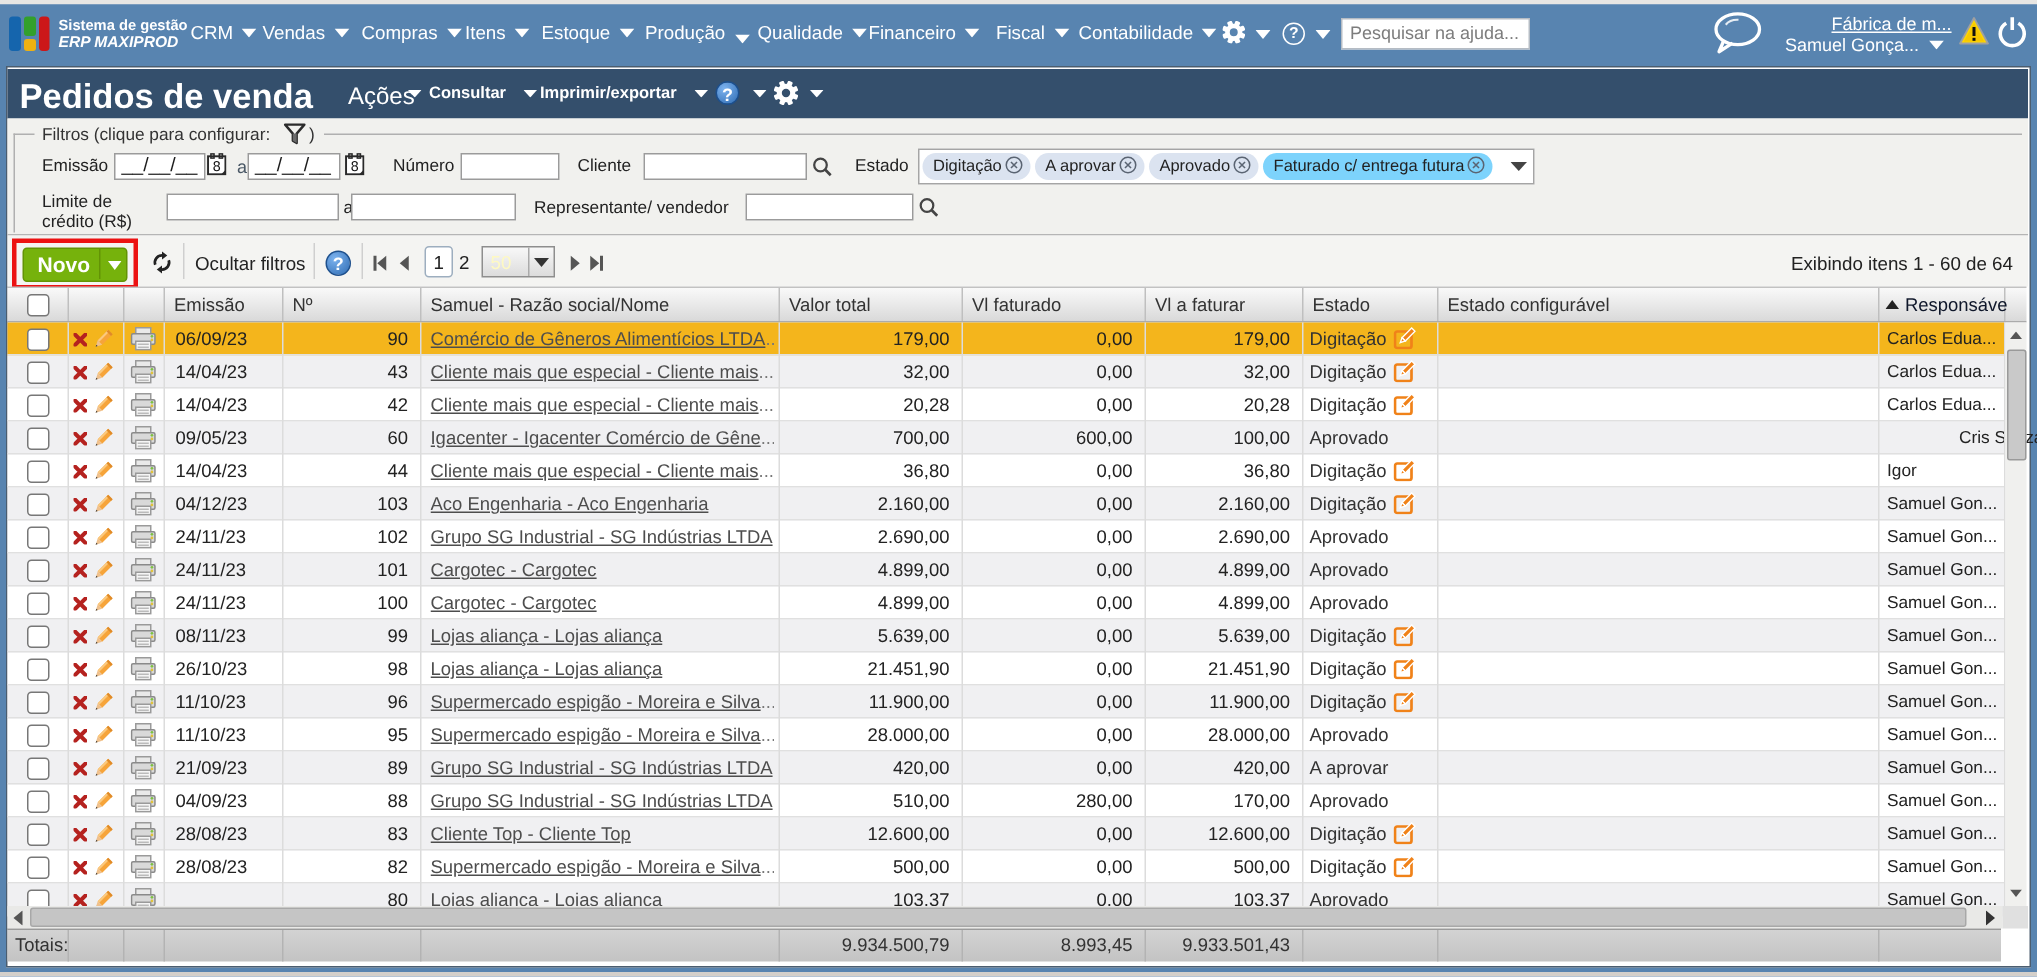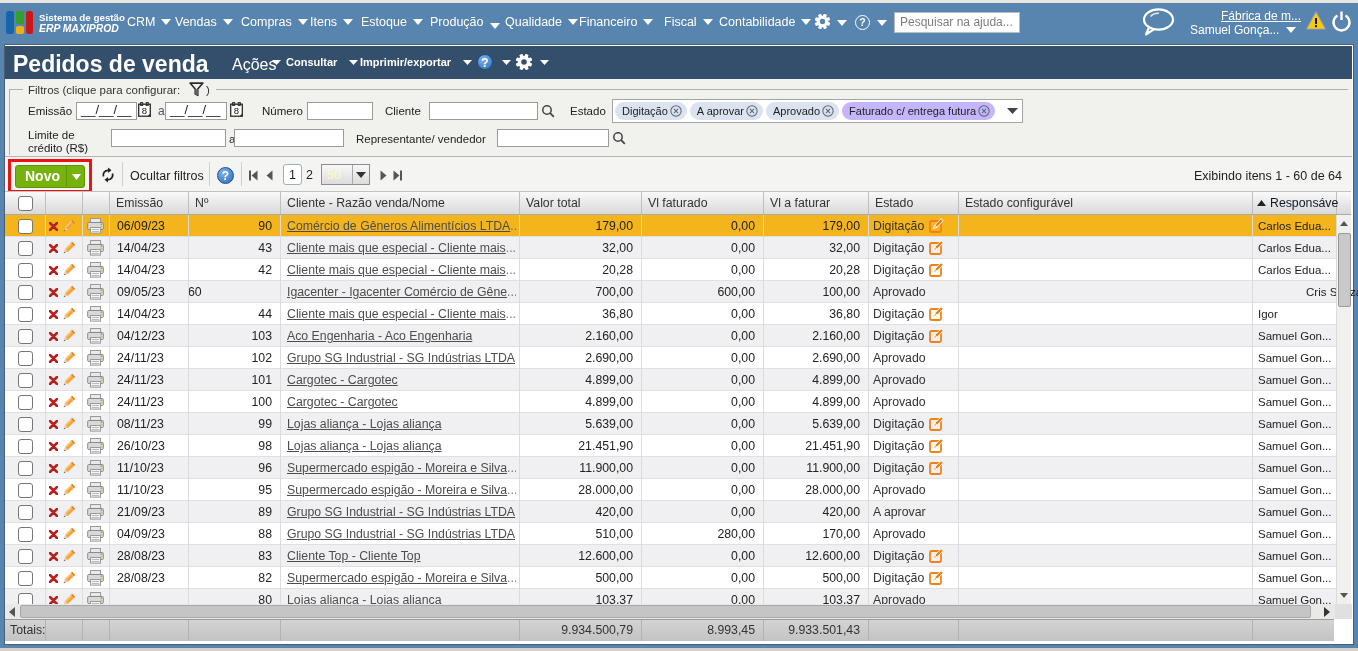--- a/index.html
+++ b/index.html
@@ -160,21 +160,21 @@
 <div style="position:absolute;left:612px;top:99px;width:411px;height:24px;background:#fff;border:1px solid #9b9b9b;box-sizing:border-box;border-color:#a5a5a5"></div>
 <div class="abs" style="left:612px;top:99px;width:390px;height:24px;white-space:nowrap"><span style="display:inline-block;background:#dbe3f0;border-radius:9px;height:18px;line-height:18px;padding:0 5px 0 7px;margin:2.5px 0 0 3px;font-size:11px;color:#222">Digitação<svg style="vertical-align:-2px;margin-left:2px" width="12" height="12" viewBox="0 0 13 13">
         <circle cx="6.5" cy="6.5" r="5.6" fill="none" stroke="#5a6472" stroke-width="1.1"></circle>
         <path d="M4.3 4.3 L8.7 8.7 M8.7 4.3 L4.3 8.7" stroke="#5a6472" stroke-width="1.1"></path>
       </svg></span><span style="display:inline-block;background:#dbe3f0;border-radius:9px;height:18px;line-height:18px;padding:0 5px 0 7px;margin:2.5px 0 0 3px;font-size:11px;color:#222">A aprovar<svg style="vertical-align:-2px;margin-left:2px" width="12" height="12" viewBox="0 0 13 13">
         <circle cx="6.5" cy="6.5" r="5.6" fill="none" stroke="#5a6472" stroke-width="1.1"></circle>
         <path d="M4.3 4.3 L8.7 8.7 M8.7 4.3 L4.3 8.7" stroke="#5a6472" stroke-width="1.1"></path>
       </svg></span><span style="display:inline-block;background:#dbe3f0;border-radius:9px;height:18px;line-height:18px;padding:0 5px 0 7px;margin:2.5px 0 0 3px;font-size:11px;color:#222">Aprovado<svg style="vertical-align:-2px;margin-left:2px" width="12" height="12" viewBox="0 0 13 13">
         <circle cx="6.5" cy="6.5" r="5.6" fill="none" stroke="#5a6472" stroke-width="1.1"></circle>
         <path d="M4.3 4.3 L8.7 8.7 M8.7 4.3 L4.3 8.7" stroke="#5a6472" stroke-width="1.1"></path>
-      </svg></span><span style="display:inline-block;background:#c4b5fd;border-radius:9px;height:18px;line-height:18px;padding:0 5px 0 7px;margin:2.5px 0 0 3px;font-size:11px;color:#222">Faturado c/ entrega futura<svg style="vertical-align:-2px;margin-left:2px" width="12" height="12" viewBox="0 0 13 13">
+      </svg></span><span style="display:inline-block;background:#7dd3fc;border-radius:9px;height:18px;line-height:18px;padding:0 5px 0 7px;margin:2.5px 0 0 3px;font-size:11px;color:#222">Faturado c/ entrega futura<svg style="vertical-align:-2px;margin-left:2px" width="12" height="12" viewBox="0 0 13 13">
         <circle cx="6.5" cy="6.5" r="5.6" fill="none" stroke="#5a6472" stroke-width="1.1"></circle>
         <path d="M4.3 4.3 L8.7 8.7 M8.7 4.3 L4.3 8.7" stroke="#5a6472" stroke-width="1.1"></path>
       </svg></span></div>
 <svg style="position:absolute;left:1007px;top:108px" width="11" height="6">
     <polygon points="0,0 11,0 5.5,6" fill="#444"></polygon>
   </svg>
 <div style="position:absolute;left:28px;top:129px;font-size:11.5px;color:#222;white-space:nowrap;">Limite de</div>
 <div style="position:absolute;left:28px;top:142px;font-size:11.5px;color:#222;white-space:nowrap;">crédito (R$)</div>
 <div style="position:absolute;left:111px;top:129px;width:115px;height:18px;background:#fff;border:1px solid #9b9b9b;box-sizing:border-box;"></div>
 <div style="position:absolute;left:229px;top:133px;font-size:11.5px;color:#222;white-space:nowrap;">a</div>
@@ -235,21 +235,21 @@
 <div class="abs" style="left:280px;top:192px;width:1px;height:22px;background:#bfbfbf"></div>
 <div class="abs" style="left:519px;top:192px;width:1px;height:22px;background:#bfbfbf"></div>
 <div class="abs" style="left:641px;top:192px;width:1px;height:22px;background:#bfbfbf"></div>
 <div class="abs" style="left:763px;top:192px;width:1px;height:22px;background:#bfbfbf"></div>
 <div class="abs" style="left:868px;top:192px;width:1px;height:22px;background:#bfbfbf"></div>
 <div class="abs" style="left:958px;top:192px;width:1px;height:22px;background:#bfbfbf"></div>
 <div class="abs" style="left:1252px;top:192px;width:1px;height:22px;background:#bfbfbf"></div>
 <div class="abs" style="left:1336px;top:192px;width:1px;height:22px;background:#bfbfbf"></div>
 <div style="position:absolute;left:116px;top:196px;font-size:12.3px;color:#333;white-space:nowrap;">Emissão</div>
 <div style="position:absolute;left:195px;top:196px;font-size:12.3px;color:#333;white-space:nowrap;">Nº</div>
-<div style="position:absolute;left:287px;top:196px;font-size:12.3px;color:#333;white-space:nowrap;">Cliente - Razão venda/Nome</div>
+<div style="position:absolute;left:287px;top:196px;font-size:12.3px;color:#333;white-space:nowrap;">Samuel - Razão social/Nome</div>
 <div style="position:absolute;left:526px;top:196px;font-size:12.3px;color:#333;white-space:nowrap;">Valor total</div>
 <div style="position:absolute;left:648px;top:196px;font-size:12.3px;color:#333;white-space:nowrap;">Vl faturado</div>
 <div style="position:absolute;left:770px;top:196px;font-size:12.3px;color:#333;white-space:nowrap;">Vl a faturar</div>
 <div style="position:absolute;left:875px;top:196px;font-size:12.3px;color:#333;white-space:nowrap;">Estado</div>
 <div style="position:absolute;left:965px;top:196px;font-size:12.3px;color:#333;white-space:nowrap;">Estado configurável</div>
 <svg style="position:absolute;left:1257px;top:200px" width="9" height="6">
     <polygon points="0,6 9,6 4.5,0" fill="#222"></polygon>
   </svg>
 <div style="position:absolute;left:1270px;top:196px;font-size:12.3px;color:#0f172a;white-space:nowrap;">Responsáve</div>
 <div class="abs" style="left:18px;top:196px;width:13px;height:13px;background:#fff;border:1px solid #777;border-radius:3px"></div>
@@ -378,21 +378,21 @@
 <svg style="position:absolute;left:87px;top:284px" width="17" height="16" viewBox="0 0 17 16">
     <rect x="3.5" y="0.5" width="10" height="4" fill="#e9e9e9" stroke="#9a9a9a" stroke-width="1"></rect>
     <rect x="0.7" y="4.5" width="15.6" height="7" rx="1" fill="#d9d9d9" stroke="#8a8a8a" stroke-width="1"></rect>
     <rect x="3.5" y="9.5" width="10" height="5.6" fill="#f5f5f5" stroke="#9a9a9a" stroke-width="1"></rect>
     <rect x="4.8" y="11" width="7.4" height="1" fill="#bbb"></rect>
     <rect x="4.8" y="13" width="7.4" height="1" fill="#bbb"></rect>
     <circle cx="14.3" cy="6.2" r="0.9" fill="#7dc242"></circle>
     <circle cx="14.3" cy="8.6" r="0.9" fill="#e0c23a"></circle>
   </svg>
 <div style="position:absolute;left:117px;top:285px;font-size:12.3px;color:#222;white-space:nowrap;">09/05/23</div>
-<div class="abs" style="left:188px;top:285px;width:84px;font-size:12.3px;color:#222">60</div>
+<div class="abs" style="left:188px;top:285px;width:84px;text-align:right;font-size:12.3px;color:#222">60</div>
 <div class="abs" style="left:287px;top:285px;width:229px;overflow:hidden;white-space:nowrap;font-size:12.3px"><span style="text-decoration:underline;color:#4d4d4d">Igacenter - Igacenter Comércio de Gêne</span><span style="color:#777">...</span></div>
 <div class="abs" style="left:519px;top:285px;width:114px;text-align:right;font-size:12.3px;color:#222">700,00</div>
 <div class="abs" style="left:641px;top:285px;width:114px;text-align:right;font-size:12.3px;color:#222">600,00</div>
 <div class="abs" style="left:763px;top:285px;width:97px;text-align:right;font-size:12.3px;color:#222">100,00</div>
 <div style="position:absolute;left:873px;top:285px;font-size:12.3px;color:#333;white-space:nowrap;">Aprovado</div>
 <div style="position:absolute;left:1306px;top:286px;font-size:11.5px;color:#222;white-space:nowrap;">Cris Souza</div>
 <div class="abs" style="left:5px;top:303px;width:1331px;height:22px;background:#fff"></div>
 <div class="abs" style="left:18px;top:307px;width:13px;height:13px;background:#fff;border:1px solid #777;border-radius:3px"></div>
 <svg style="position:absolute;left:49px;top:310px" width="9" height="9" viewBox="0 0 9 9">
     <path d="M1 1 L8 8 M8 1 L1 8" stroke="#b5221f" stroke-width="2.6" stroke-linecap="round"></path>

